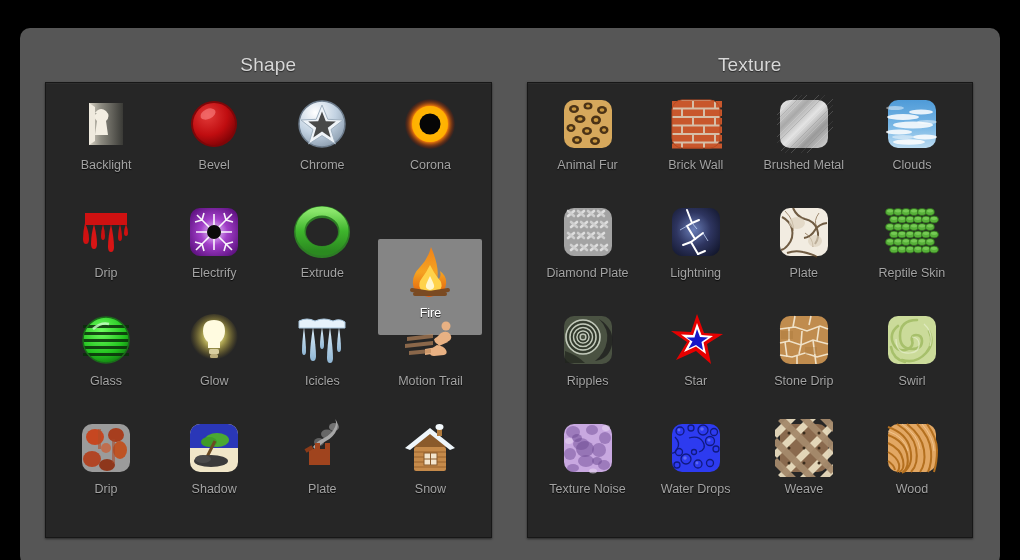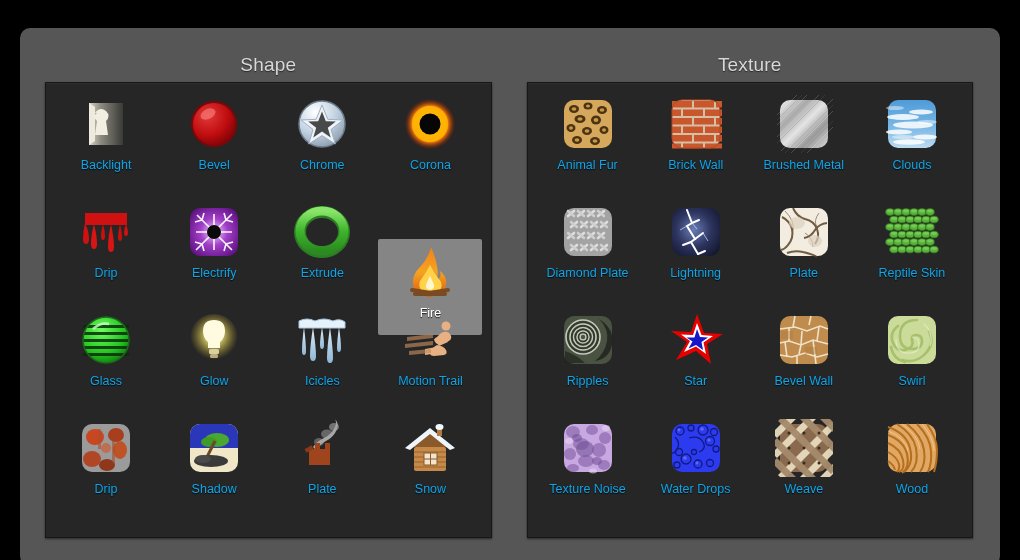--- a/index.html
+++ b/index.html
@@ -87,21 +87,21 @@
     height: 58px;
     position: relative;
     display: block;
     flex: 0 0 auto;
   }
   .thumb > svg { display: block; width: 58px; height: 58px; }
 
   .cell-label {
     margin-top: 5px;
     font-size: 12.5px;
-    color: #0ea5e9;
+    color: #a3a3a3;
     text-align: center;
     white-space: nowrap;
     text-shadow: 0 1px 1px rgba(0,0,0,0.8);
     line-height: 15px;
   }
   .cell.selected .cell-label { color: #ffffff; }
 </style>
 </head>
 <body>
 
@@ -764,21 +764,21 @@
                     <path d="M38 29 L40 45"></path>
                     <path d="M22 45 L22 53"></path>
                     <path d="M40 45 L41 53"></path>
                   </g>
                   <g fill="#a87738" opacity="0.35">
                     <rect x="6" y="20" width="12" height="8"></rect>
                     <rect x="30" y="36" width="12" height="7"></rect>
                   </g>
                 </svg>
               </span>
-              <span class="cell-label">Bevel Wall</span>
+              <span class="cell-label">Stone Drip</span>
             </div>
             <div class="cell">
               <span class="thumb">
                 <svg viewBox="0 0 58 58" xmlns="http://www.w3.org/2000/svg">
                   <rect x="5" y="5" width="48" height="48" rx="10" ry="10" fill="#cbdb9a"></rect>
                   <g fill="none" stroke="#a7c06b" stroke-width="2.6" stroke-linecap="round">
                     <path d="M29 29 q-1 -5 4 -5 q6 0 6 6 q0 8 -10 8 q-12 0 -12 -13 q0 -16 17 -16"></path>
                     <path d="M29 29 q2 6 -4 9 q-9 4 -14 -4 q-6 -11 4 -19"></path>
                     <path d="M46 20 q6 12 -3 22 q-10 11 -24 7"></path>
                     <path d="M8 36 q2 12 14 15"></path>

